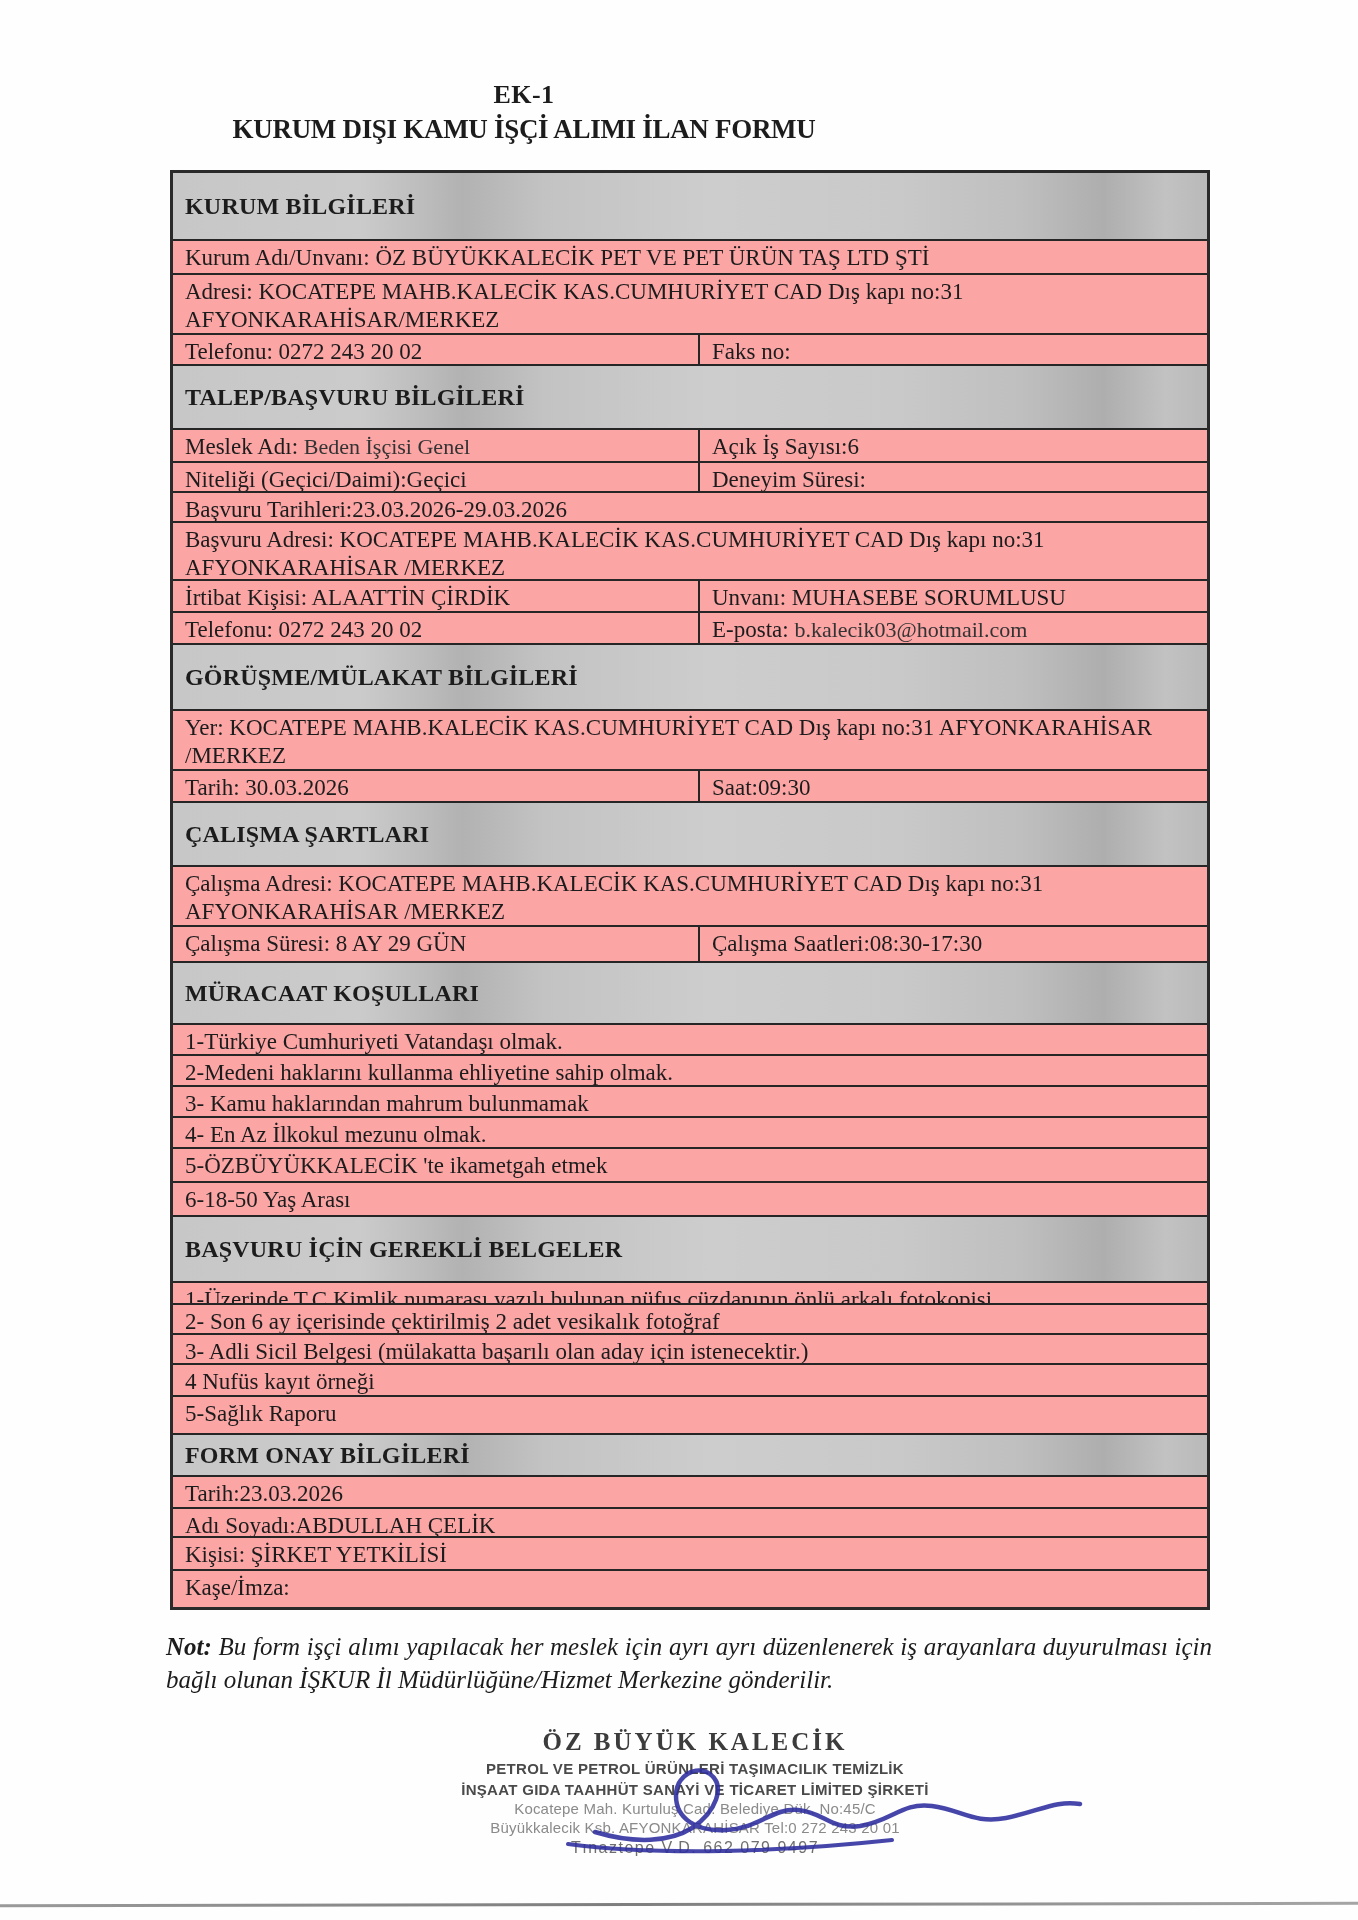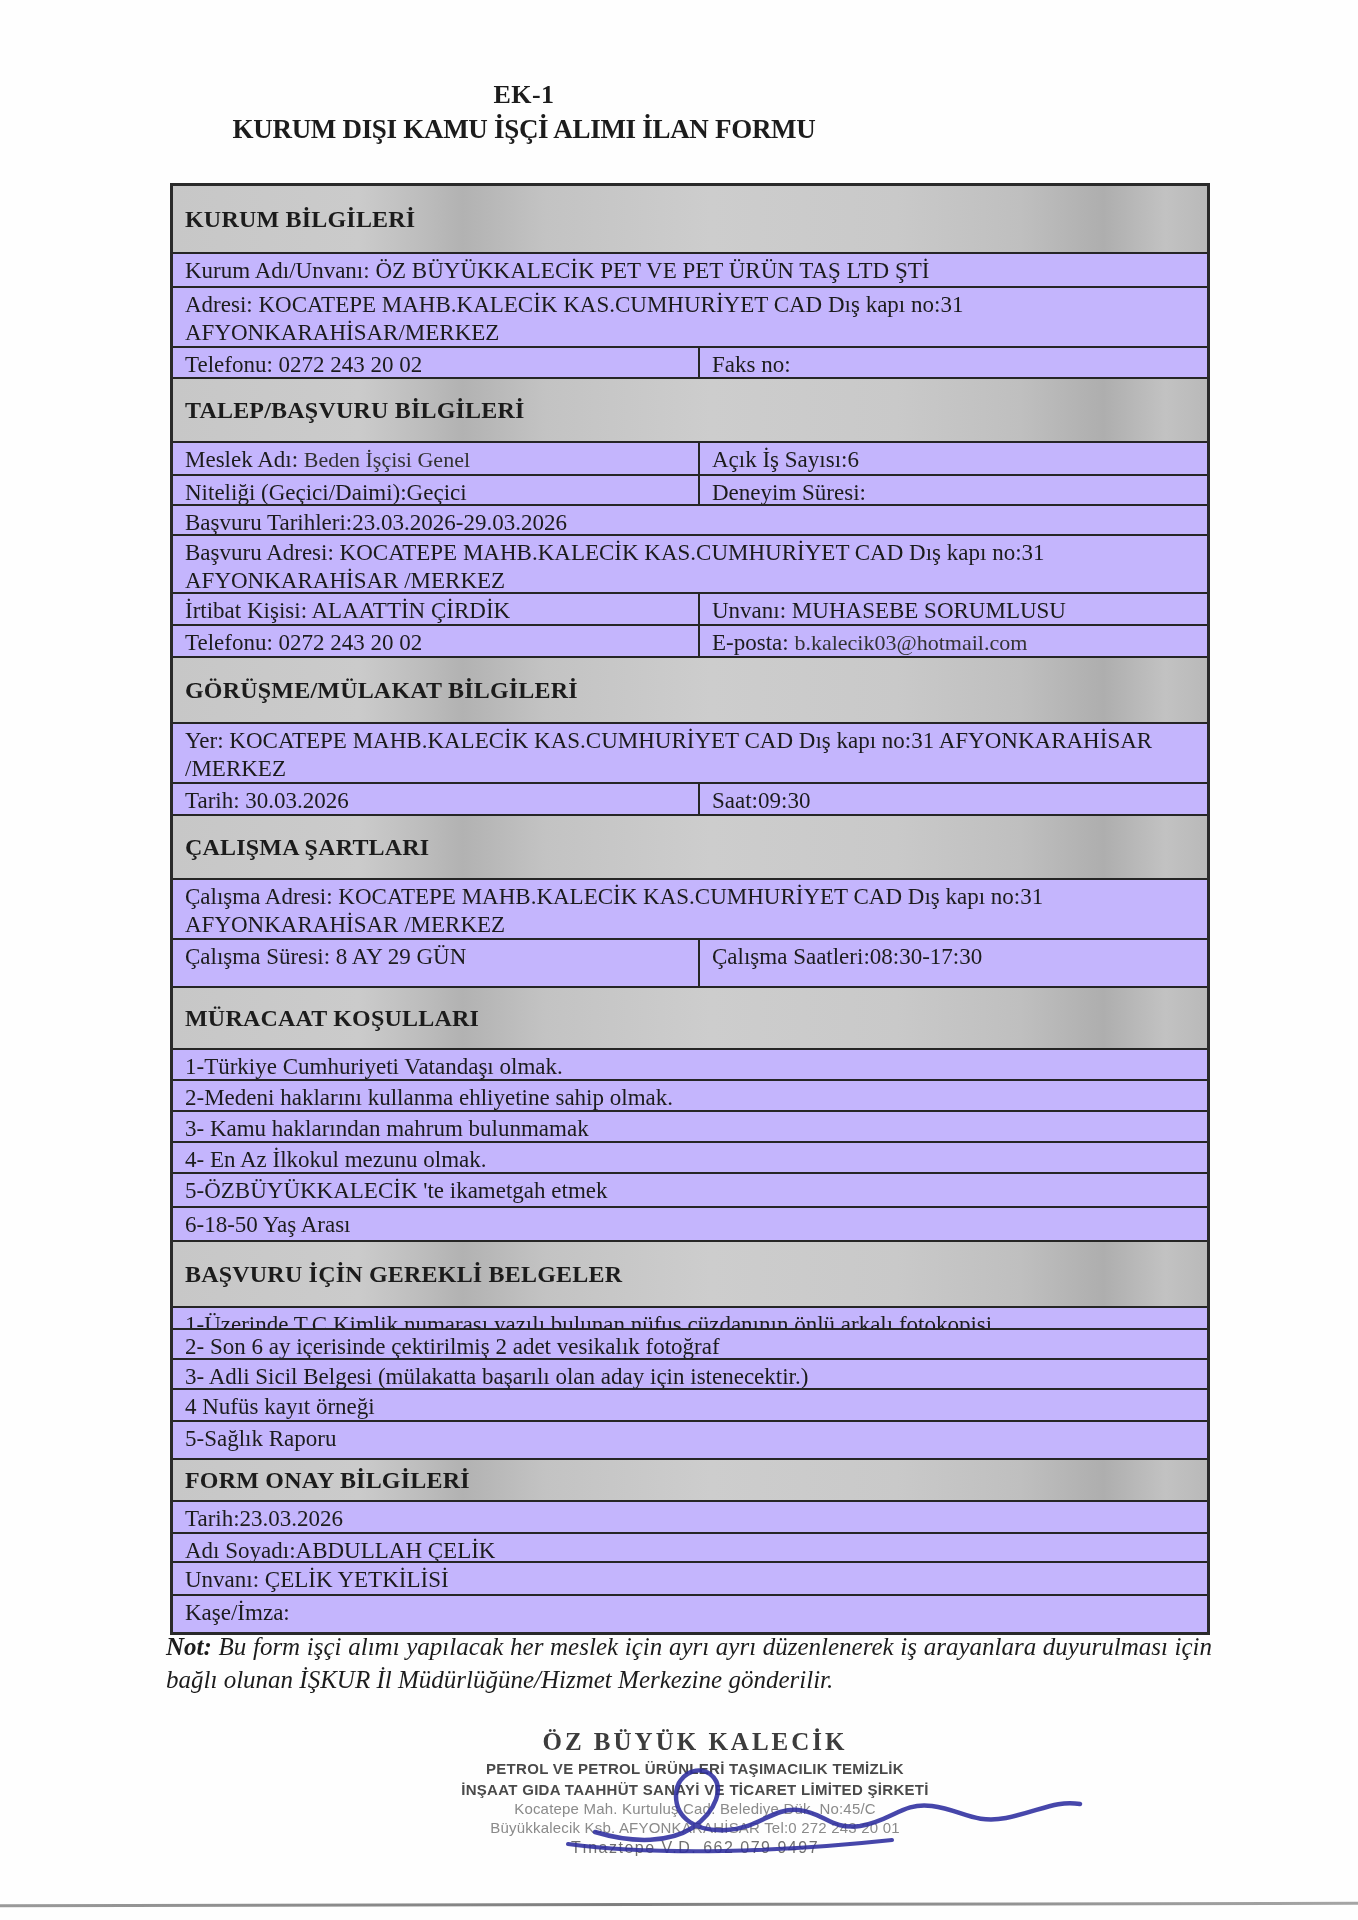--- a/index.html
+++ b/index.html
@@ -5,22 +5,22 @@
   html,body{margin:0;padding:0;background:#ffffff;}
   .page{
     position:relative;width:1358px;height:1920px;background:#fefefe;
     font-family:"Liberation Serif", serif;color:#1c1c1c;overflow:hidden;
   }
   .title-block{position:absolute;left:168px;top:80px;width:712px;text-align:center;}
   .title-ek{font-weight:bold;font-size:26px;letter-spacing:0.5px;}
   .title-main{font-weight:bold;font-size:27px;letter-spacing:-0.3px;margin-top:4px;}
 
   .form-table{
-    position:absolute;left:170px;top:183px;width:1040px;
-    border:3px solid #2a2a2a;box-sizing:border-box;background:#c4b5fd;
+    position:absolute;left:170px;top:170px;width:1040px;
+    border:3px solid #2a2a2a;box-sizing:border-box;background:#fca5a5;
   }
   .trow{box-sizing:border-box;position:relative;overflow:hidden;}
   .trow + .trow{border-top:2px solid #262626;}
   .trow .txt{
     display:block;font-size:23px;line-height:28px;padding:3px 0 0 12px;
     white-space:nowrap;
   }
   .trow .txt.wrap{white-space:normal;}
   .bar{
     display:flex;align-items:center;
@@ -141,21 +141,21 @@
           <span class="txt">Saat:09:30</span>
         </div>
     </div>
 
     <div class="trow bar" style="height:64px">
       <span class="bar-txt">ÇALIŞMA ŞARTLARI</span>
     </div>
     <div class="trow" style="height:60px">
       <span class="txt wrap" style="max-width:950px">Çalışma Adresi: KOCATEPE MAHB.KALECİK KAS.CUMHURİYET CAD Dış kapı no:31 AFYONKARAHİSAR /MERKEZ</span>
     </div>
-    <div class="trow split" style="height:48px">
+    <div class="trow split" style="height:36px">
       <div class="cell-l">
           <span class="txt">Çalışma Süresi: 8 AY 29 GÜN</span>
         </div>
       <div class="cell-r">
           <span class="txt">Çalışma Saatleri:08:30-17:30</span>
         </div>
     </div>
 
     <div class="trow bar" style="height:62px">
       <span class="bar-txt">MÜRACAAT KOŞULLARI</span>
@@ -201,21 +201,21 @@
     <div class="trow bar" style="height:42px">
       <span class="bar-txt">FORM ONAY BİLGİLERİ</span>
     </div>
     <div class="trow" style="height:32px">
         <span class="txt">Tarih:23.03.2026</span>
       </div>
     <div class="trow" style="height:29px">
         <span class="txt">Adı Soyadı:ABDULLAH ÇELİK</span>
       </div>
     <div class="trow" style="height:33px">
-        <span class="txt">Unvanı: ÇELİK YETKİLİSİ</span>
+        <span class="txt">Kişisi: ŞİRKET YETKİLİSİ</span>
       </div>
     <div class="trow" style="height:38px">
         <span class="txt">Kaşe/İmza:</span>
       </div>
 
   </div>
 
   <p class="note"><b>Not:</b> <span>Bu form işçi alımı yapılacak her meslek için ayrı ayrı düzenlenerek iş arayanlara duyurulması için bağlı olunan İŞKUR İl Müdürlüğüne/Hizmet Merkezine gönderilir.</span></p>
 
   <div class="stamp">

